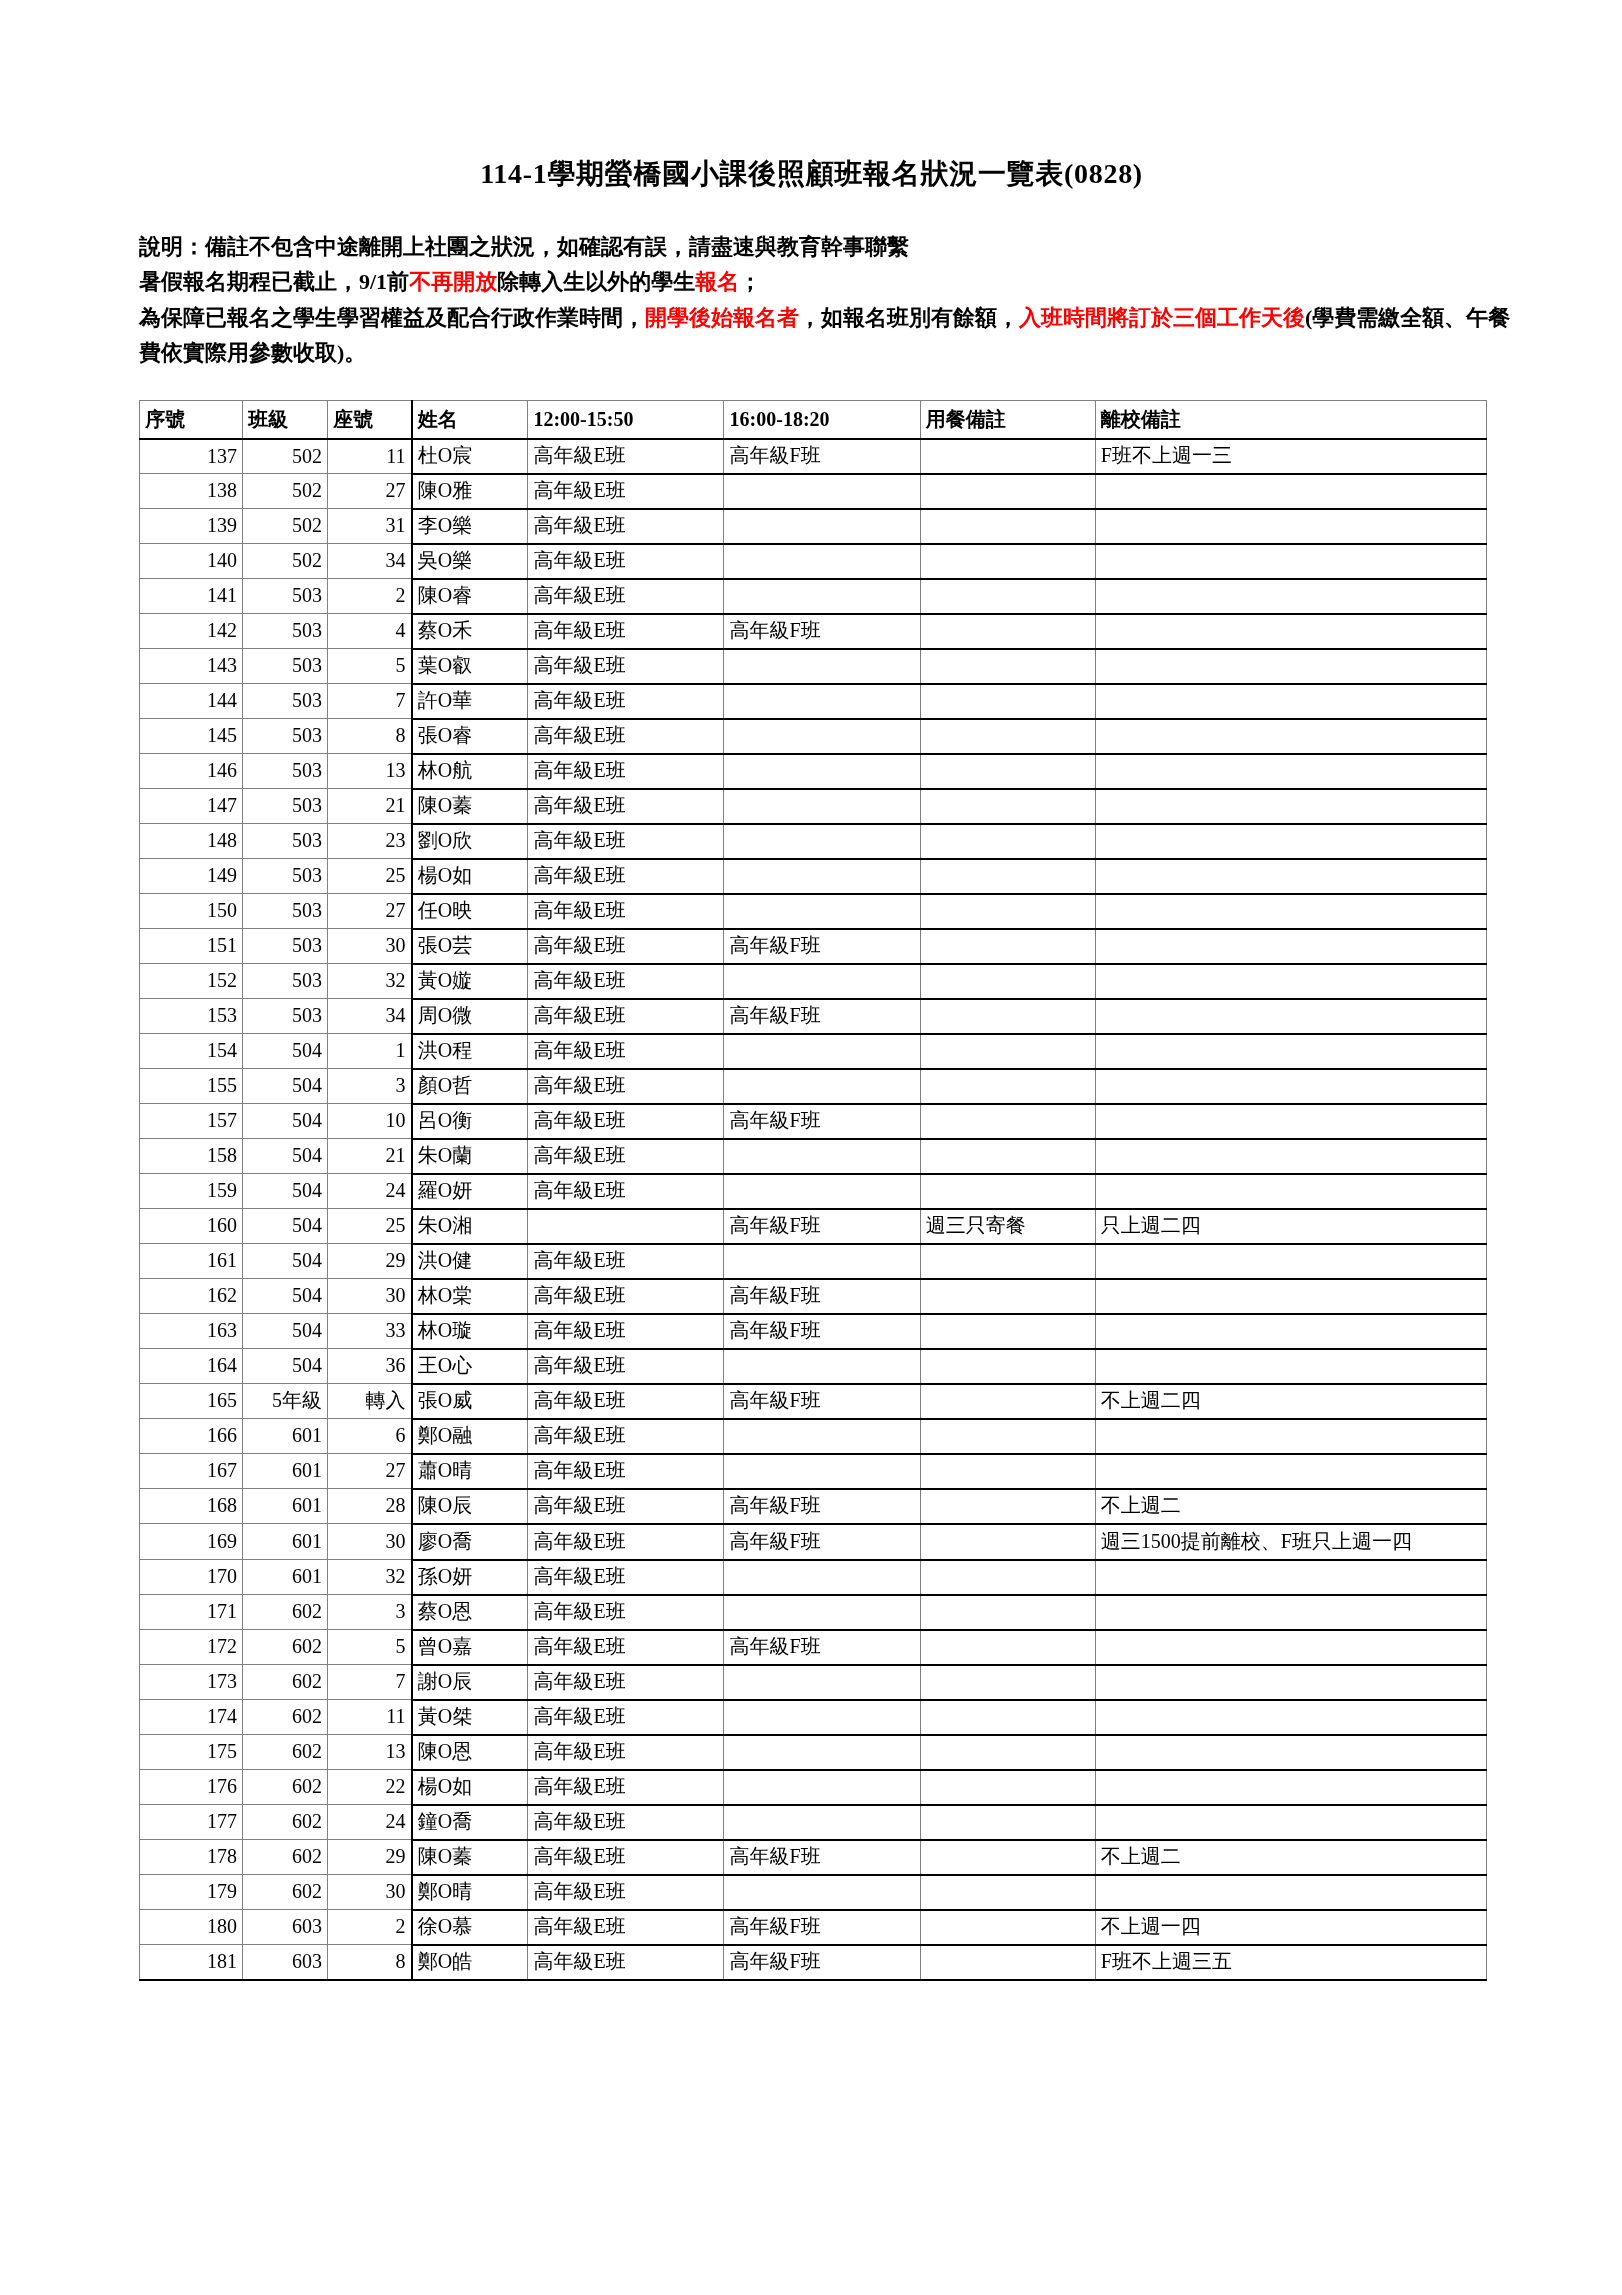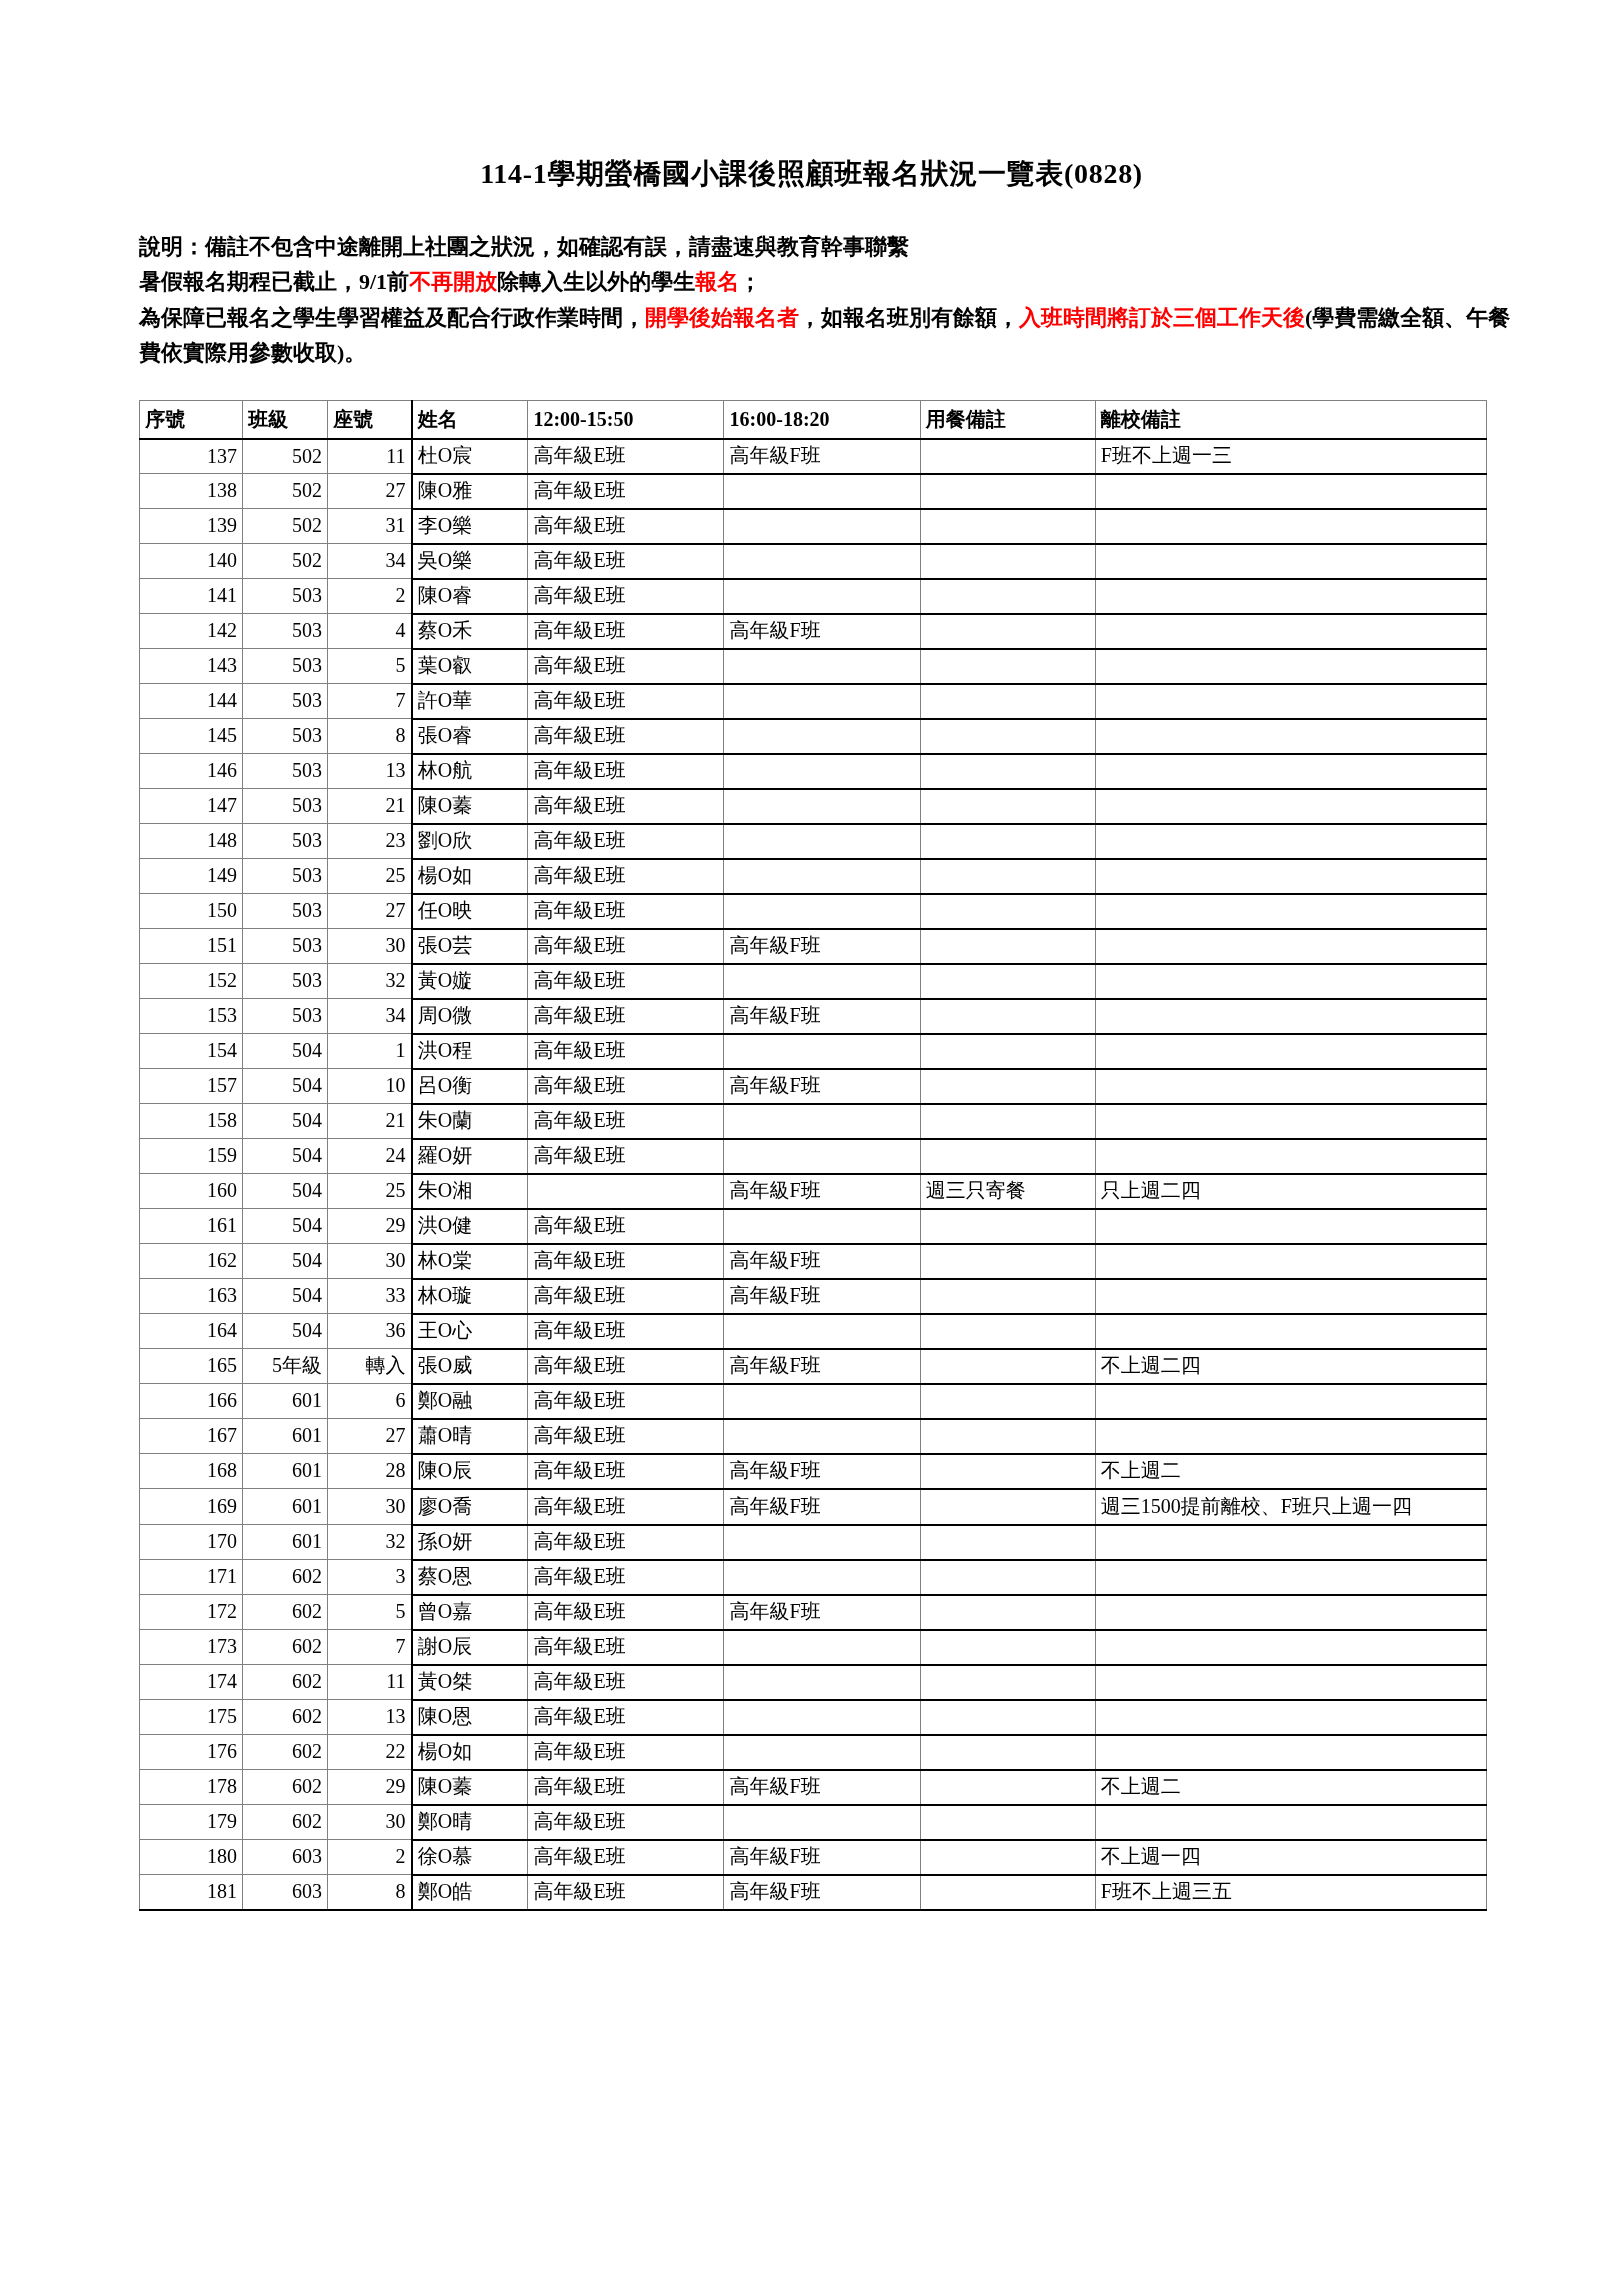--- a/index.html
+++ b/index.html
@@ -318,20 +318,30 @@
             <td class="num">154</td>
             <td class="num">504</td>
             <td class="num">1</td>
             <td class="txt sep-left heavy-bottom">洪O程</td>
             <td class="txt heavy-bottom">高年級E班</td>
             <td class="txt heavy-bottom"></td>
             <td class="txt heavy-bottom"></td>
             <td class="txt heavy-bottom"></td>
           </tr>
           <tr>
+            <td class="num">155</td>
+            <td class="num">504</td>
+            <td class="num">3</td>
+            <td class="txt sep-left heavy-bottom">顏O哲</td>
+            <td class="txt heavy-bottom">高年級E班</td>
+            <td class="txt heavy-bottom"></td>
+            <td class="txt heavy-bottom"></td>
+            <td class="txt heavy-bottom"></td>
+          </tr>
+          <tr>
             <td class="num">157</td>
             <td class="num">504</td>
             <td class="num">10</td>
             <td class="txt sep-left heavy-bottom">呂O衡</td>
             <td class="txt heavy-bottom">高年級E班</td>
             <td class="txt heavy-bottom">高年級F班</td>
             <td class="txt heavy-bottom"></td>
             <td class="txt heavy-bottom"></td>
           </tr>
           <tr>
@@ -518,20 +528,30 @@
             <td class="num">176</td>
             <td class="num">602</td>
             <td class="num">22</td>
             <td class="txt sep-left heavy-bottom">楊O如</td>
             <td class="txt heavy-bottom">高年級E班</td>
             <td class="txt heavy-bottom"></td>
             <td class="txt heavy-bottom"></td>
             <td class="txt heavy-bottom"></td>
           </tr>
           <tr>
+            <td class="num">177</td>
+            <td class="num">602</td>
+            <td class="num">24</td>
+            <td class="txt sep-left heavy-bottom">鐘O喬</td>
+            <td class="txt heavy-bottom">高年級E班</td>
+            <td class="txt heavy-bottom"></td>
+            <td class="txt heavy-bottom"></td>
+            <td class="txt heavy-bottom"></td>
+          </tr>
+          <tr>
             <td class="num">178</td>
             <td class="num">602</td>
             <td class="num">29</td>
             <td class="txt sep-left heavy-bottom">陳O蓁</td>
             <td class="txt heavy-bottom">高年級E班</td>
             <td class="txt heavy-bottom">高年級F班</td>
             <td class="txt heavy-bottom"></td>
             <td class="txt heavy-bottom">不上週二</td>
           </tr>
           <tr>

